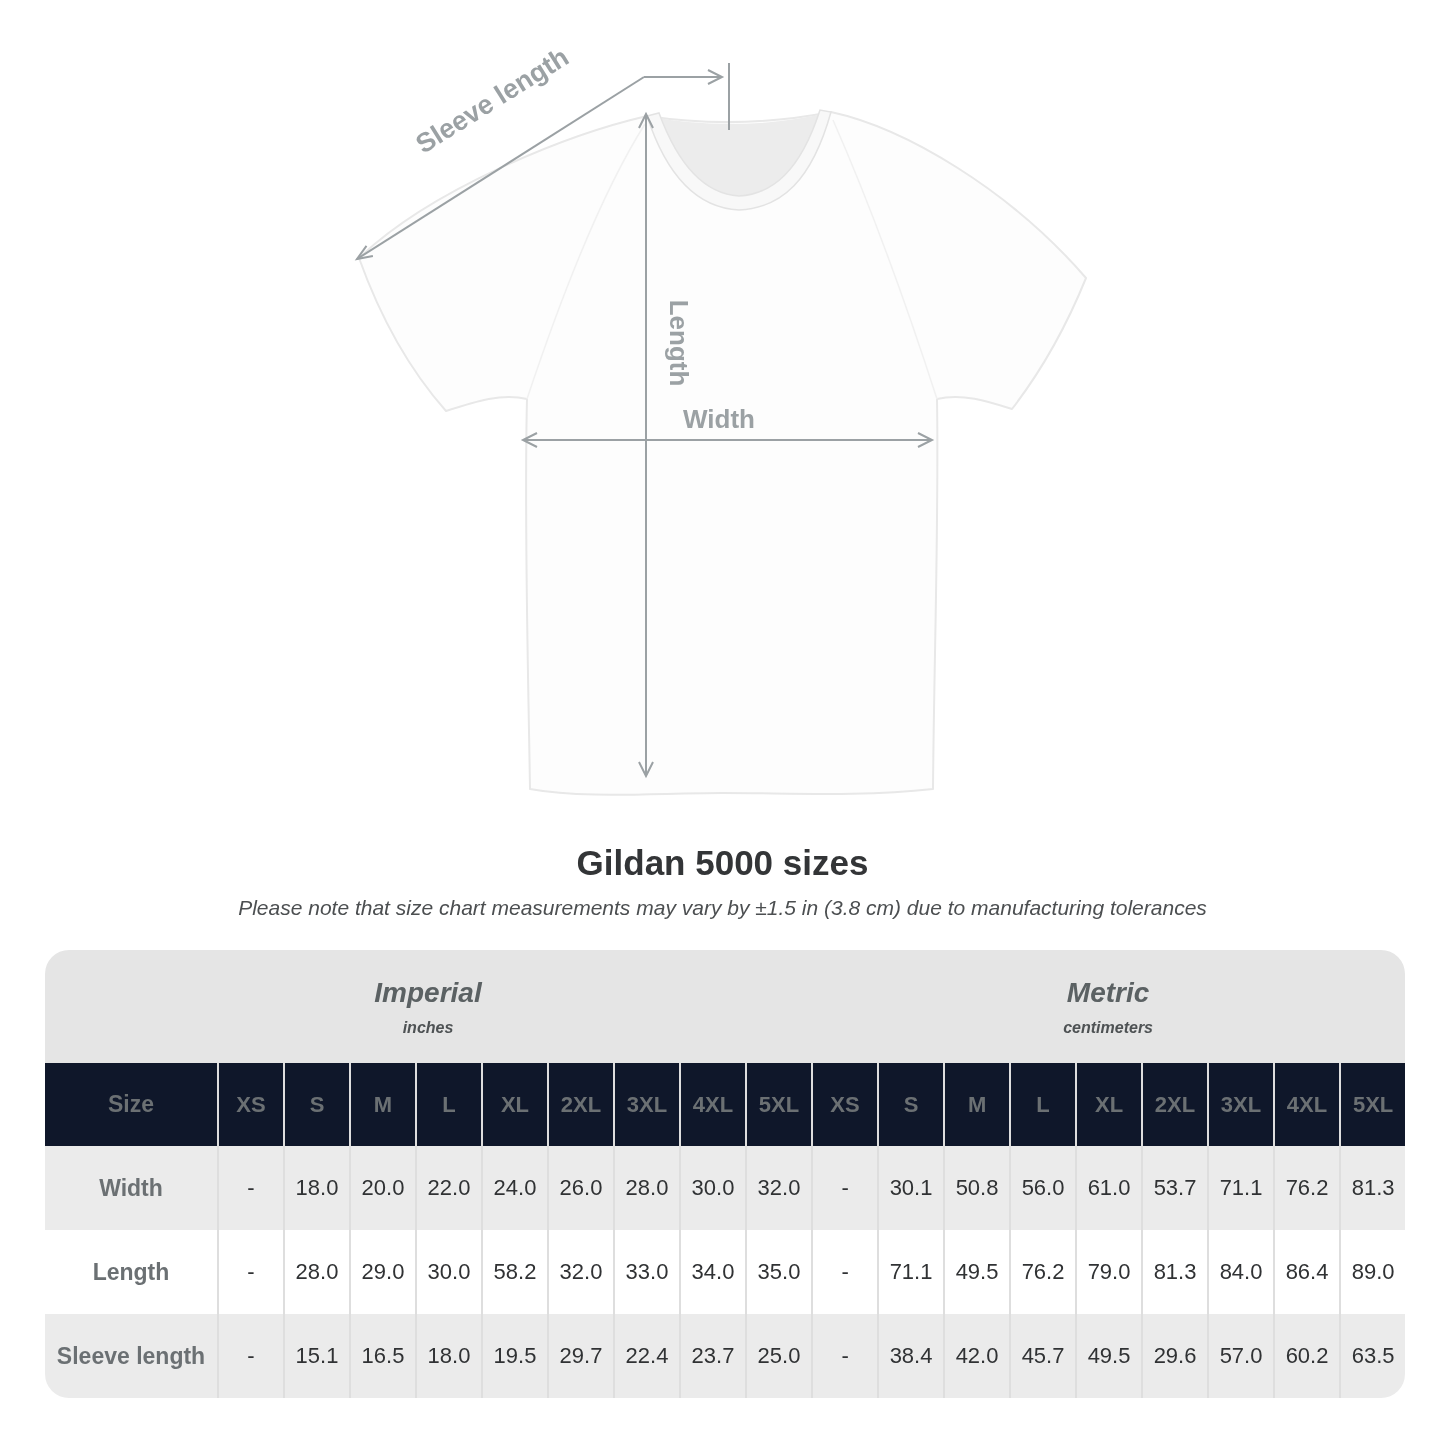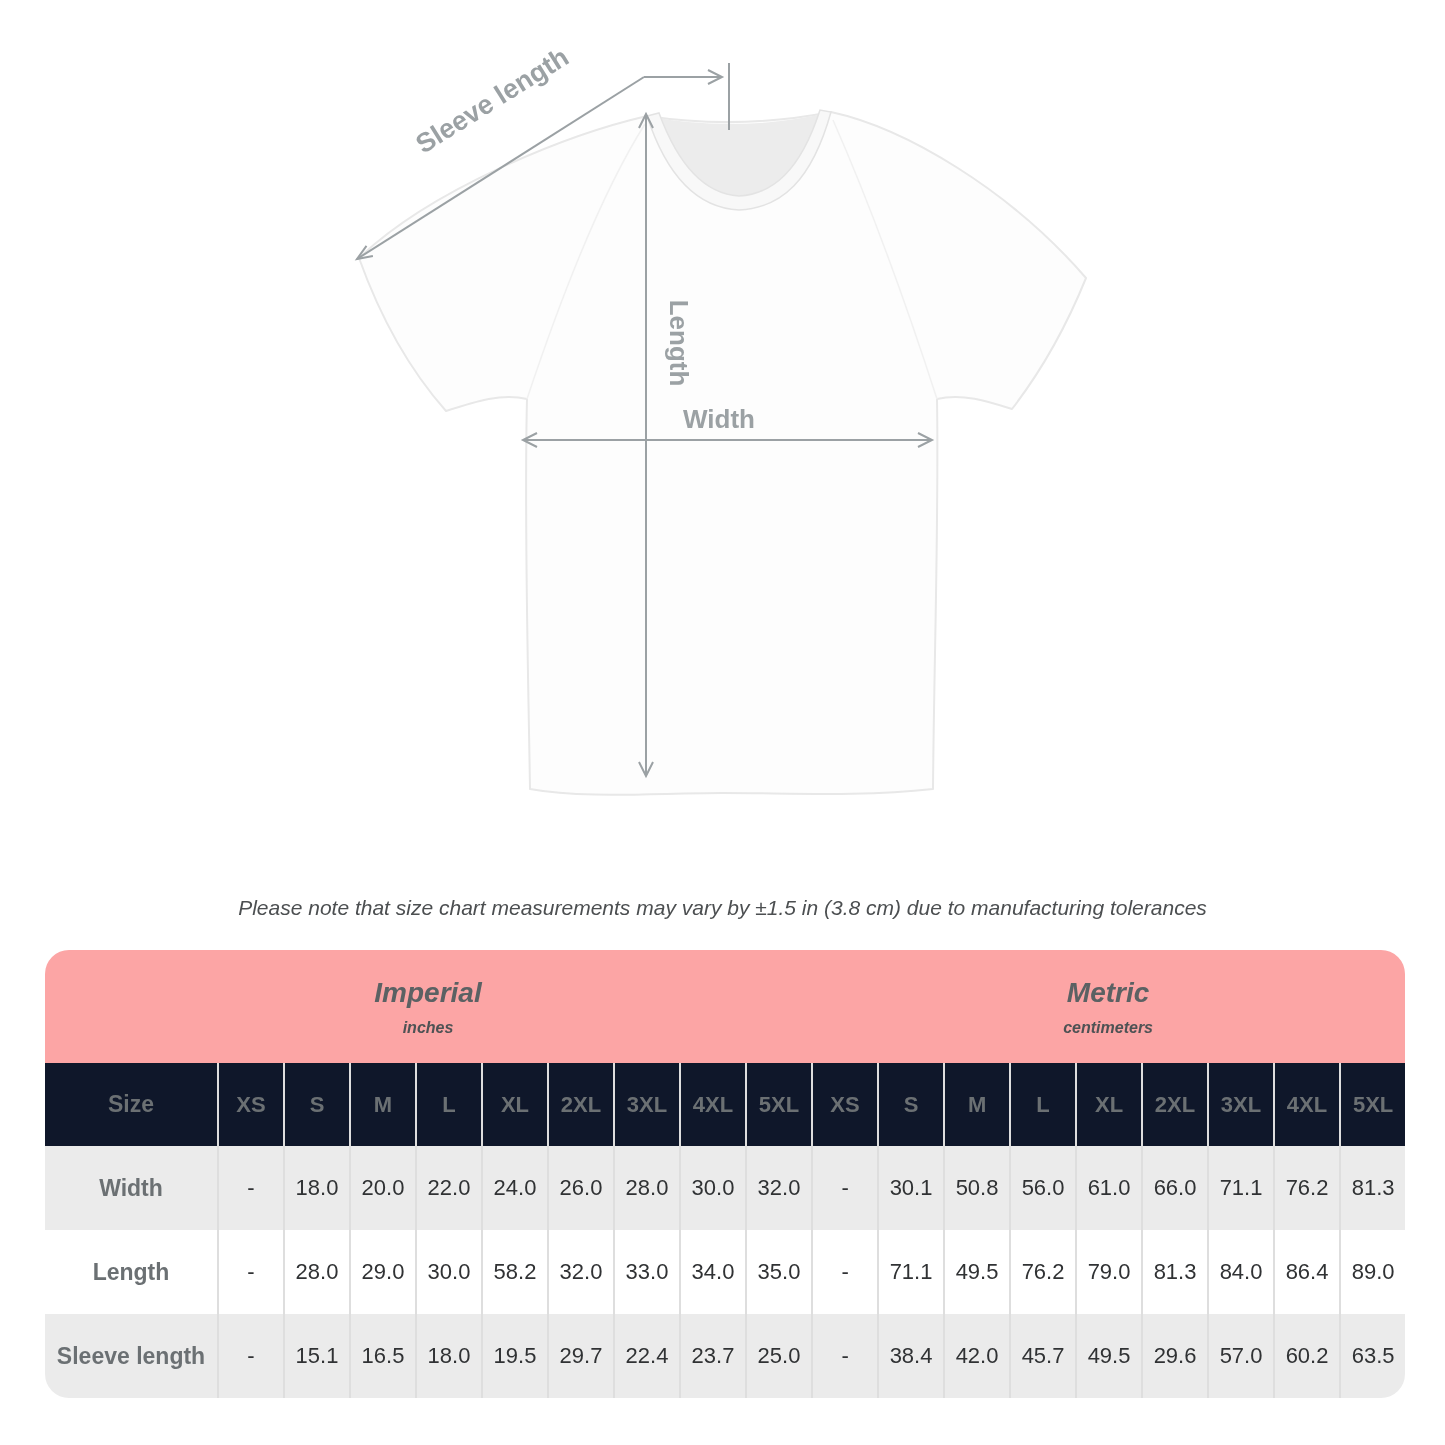--- a/index.html
+++ b/index.html
@@ -22,21 +22,21 @@
     border-radius: 24px; overflow: hidden;
   }
   table.size-table {
     width: 100%; border-collapse: separate; border-spacing: 0; table-layout: fixed;
   }
   .size-table th, .size-table td {
     text-align: center; vertical-align: middle; padding: 0;
     border-left: 2px solid #dedede;
   }
   .size-table tr > *:first-child { border-left: none; }
-  .band-row th { border-left: none; background: #fca5a5; height: 113px; }
+  .band-row th { border-left: none; background: #e5e5e5; height: 113px; }
   .band-title { font-size: 28px; font-weight: bold; font-style: italic; color: #5b6163; }
   .band-sub { font-size: 16px; font-style: italic; color: #4e5254; margin-top: 10px; }
   .sizes-row th { height: 83px; background: #0f172a; font-size: 22px; font-weight: bold; color: #6b7073; }
   .sizes-row th.row-label { font-size: 23px; }
   tbody th.row-label { font-size: 23px; font-weight: bold; color: #6b7073; }
   tbody td { font-size: 22px; font-weight: normal; color: #303234; }
   tbody tr { height: 84px; }
   tbody tr.shade th, tbody tr.shade td { background: #ebebeb; }
   tbody tr.plain th, tbody tr.plain td { background: #ffffff; }
 </style>
@@ -85,20 +85,21 @@
       <line x1="523" y1="440" x2="932" y2="440"></line>
       <polyline points="537,433 523,440 537,447"></polyline>
       <polyline points="918,433 932,440 918,447"></polyline>
     </g>
 
     <text x="497" y="108" transform="rotate(-32 497 108)" text-anchor="middle" font-size="27" font-weight="bold" fill="#9ba1a4">Sleeve length</text>
     <text x="670" y="343" transform="rotate(90 670 343)" text-anchor="middle" font-size="26" font-weight="bold" fill="#9ba1a4">Length</text>
     <text x="719" y="428" text-anchor="middle" font-size="26" font-weight="bold" fill="#9ba1a4">Width</text>
   </svg>
 
+  <h1 class="page-title">Gildan 5000 sizes</h1>
   <p class="page-subtitle">Please note that size chart measurements may vary by ±1.5 in (3.8 cm) due to manufacturing tolerances</p>
 
   <div class="table-wrap">
     <table class="size-table">
       <colgroup>
         <col style="width:172px">
         <col span="18" style="width:66px">
       </colgroup>
       <thead>
         <tr class="band-row">
@@ -143,21 +144,21 @@
             <td>24.0</td>
             <td>26.0</td>
             <td>28.0</td>
             <td>30.0</td>
             <td>32.0</td>
             <td>-</td>
             <td>30.1</td>
             <td>50.8</td>
             <td>56.0</td>
             <td>61.0</td>
-            <td>66.0</td>
+            <td>53.7</td>
             <td>71.1</td>
             <td>76.2</td>
             <td>81.3</td>
           </tr>
           <tr class="plain">
             <th class="row-label">Length</th>
             <td>-</td>
             <td>28.0</td>
             <td>29.0</td>
             <td>30.0</td>

